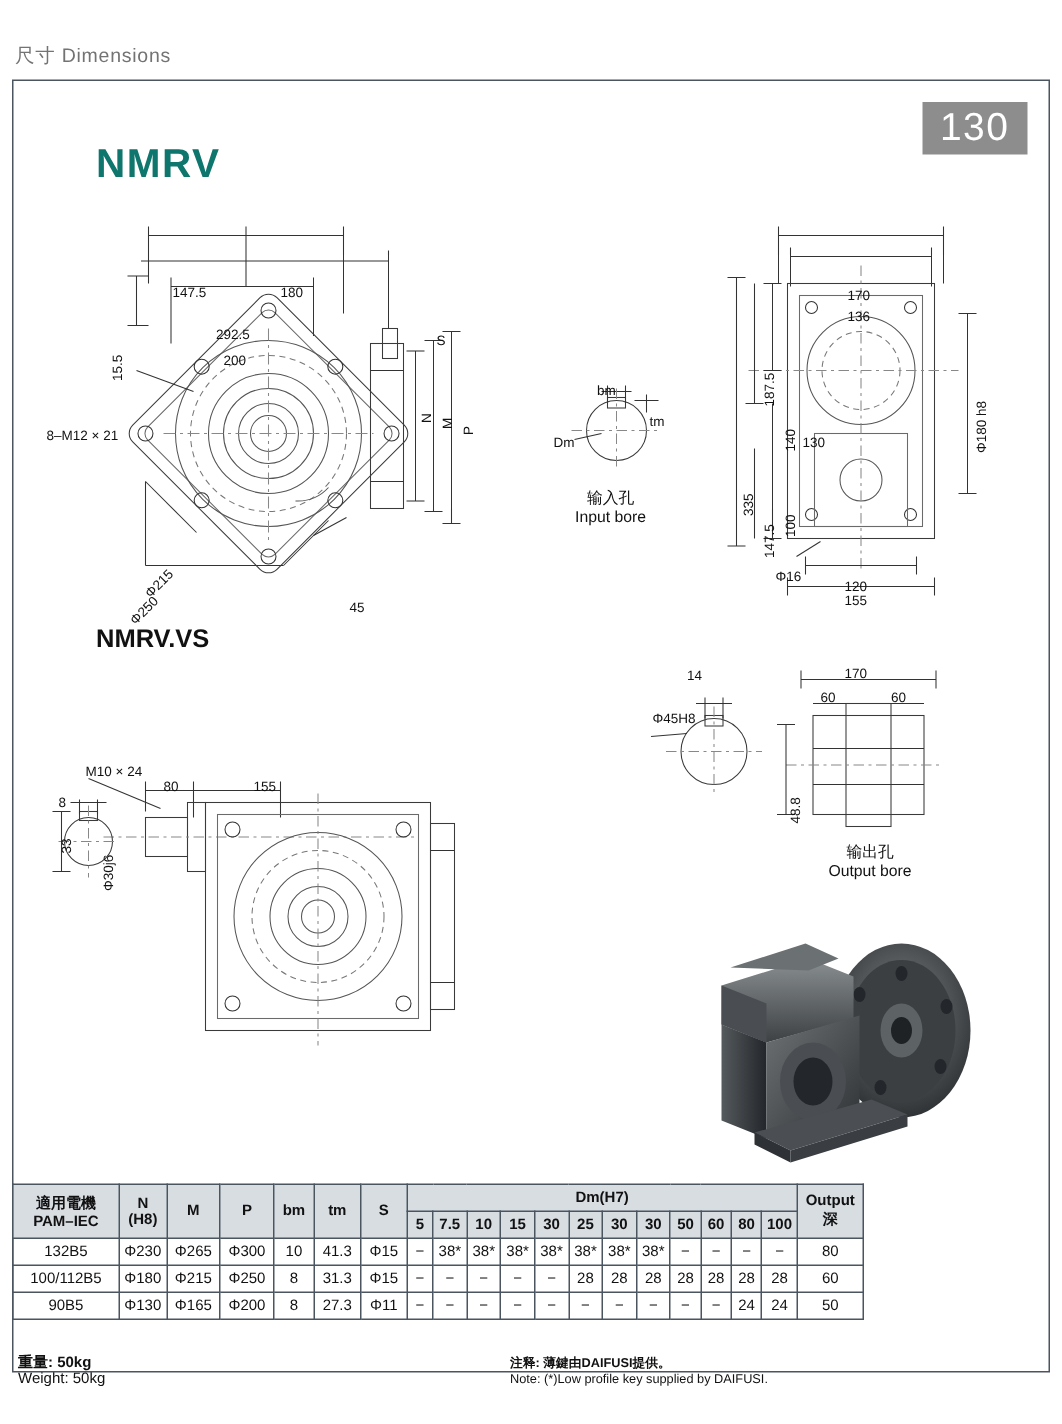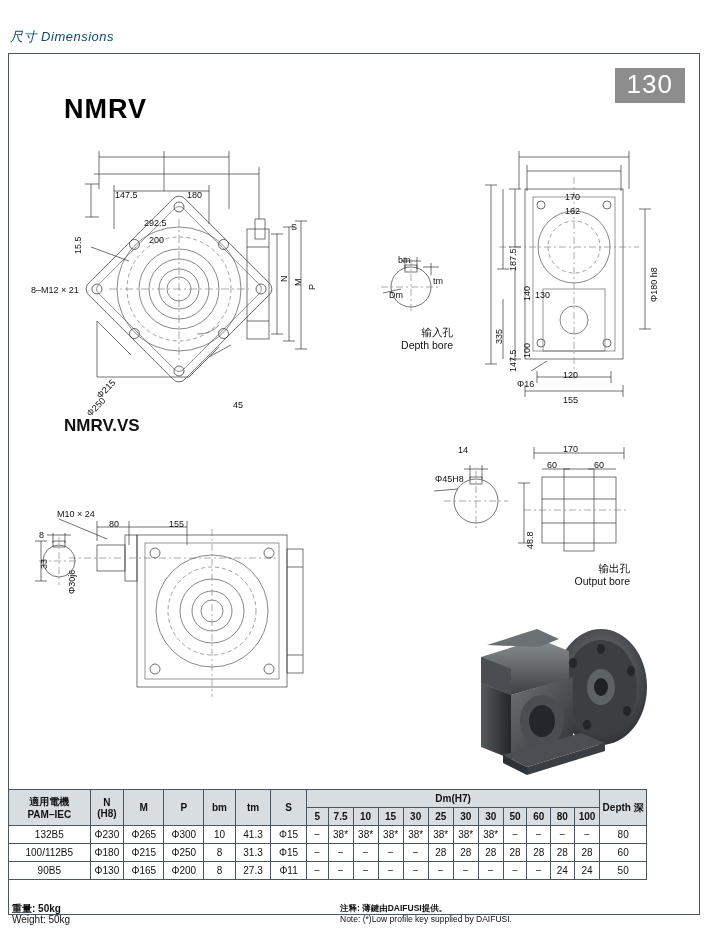--- a/index.html
+++ b/index.html
@@ -6,53 +6,53 @@
   body{
     width:708px;height:949px;
     background:#ffffff;
     font-family:"Liberation Sans", sans-serif;
     color:#111;
     position:relative;
     overflow:hidden;
   }
   .page-title{
     position:absolute;left:10px;top:28px;
-    font-size:13px;color:#0c4a6e;letter-spacing:.5px;font-style:italic;
+    font-size:13px;color:#737373;letter-spacing:.5px;
   }
   .sheet{
     position:absolute;left:8px;top:53px;width:692px;height:862px;
     border:1px solid #4a5560;
     box-sizing:border-box;
     background:#fff;
   }
   .model-name{
     position:absolute;left:55px;top:40px;
-    font-size:27px;font-weight:bold;letter-spacing:1px;color:#000000;
+    font-size:27px;font-weight:bold;letter-spacing:1px;color:#0f766e;
   }
   .model-name-2{
     position:absolute;left:55px;top:362px;
     font-size:17px;font-weight:bold;color:#111;
   }
   .size-badge{
     position:absolute;right:14px;top:14px;
     background:#8d8d8d;color:#fff;
     font-size:26px;font-weight:normal;
     padding:1px 12px 3px 12px;
     letter-spacing:1px;
   }
   .cap{
-    position:absolute;text-align:right;font-size:10.5px;line-height:13px;color:#111;
+    position:absolute;text-align:center;font-size:10.5px;line-height:13px;color:#111;
   }
   .dim{
     position:absolute;font-size:9px;color:#111;white-space:nowrap;
   }
   .dim.rot{ transform:rotate(-90deg); transform-origin:left top; }
   svg{display:block;}
   .tbl{
-    position:absolute;left:8px;top:789px;width:639px;
+    position:absolute;left:8px;top:789px;width:568px;
     border-collapse:collapse;
     font-size:10px;
     padding-left:16px;
   }
   .tbl th,.tbl td{
     border:1px solid #4a5560;
     text-align:center;
     padding:3px 1px;
     color:#111;
     font-weight:normal;
@@ -175,24 +175,24 @@
       <line x1="40" y1="12" x2="60" y2="12"></line>
       <line x1="62" y1="18" x2="78" y2="18"></line>
       <line x1="70" y1="14" x2="70" y2="26"></line>
       <line x1="20" y1="38" x2="78" y2="38" stroke="#888" stroke-dasharray="7 3 2 3"></line>
       <line x1="50" y1="10" x2="50" y2="64" stroke="#888" stroke-dasharray="7 3 2 3"></line>
       <line x1="22" y1="44" x2="40" y2="40"></line>
     </g>
   </svg>
   <div class="dim" style="left:389px;top:201px;">bm</div>
   <div class="dim" style="left:424px;top:222px;">tm</div>
-  <div class="dim" style="left:360px;top:236px;margin-left:20px;">Dm</div>
+  <div class="dim" style="left:360px;top:236px;">Dm</div>
   <div class="cap" style="left:352px;top:272px;width:92px;">
     <span>输入孔</span><br>
-    <span>Depth bore</span>
+    <span>Input bore</span>
   </div>
 
   <svg style="position:absolute;left:450px;top:75px;" width="230" height="280" viewBox="0 0 230 280">
     <g stroke="#333" fill="none" stroke-width="0.7">
 
       <line x1="60" y1="28" x2="170" y2="28"></line>
       <line x1="60" y1="22" x2="60" y2="60"></line>
       <line x1="170" y1="22" x2="170" y2="60"></line>
       <line x1="68" y1="42" x2="162" y2="42"></line>
       <line x1="68" y1="36" x2="68" y2="62"></line>
@@ -235,28 +235,28 @@
 
       <line x1="186" y1="80" x2="186" y2="200"></line>
       <line x1="180" y1="80" x2="192" y2="80"></line>
       <line x1="180" y1="200" x2="192" y2="200"></line>
 
       <line x1="88" y1="232" x2="72" y2="242"></line>
     </g>
   </svg>
 
   <div class="dim" style="left:556px;top:138px;">170</div>
-  <div class="dim" style="left:556px;top:152px;">162</div>
+  <div class="dim" style="left:556px;top:152px;">136</div>
   <div class="dim rot" style="left:499px;top:217px;">187.5</div>
   <div class="dim rot" style="left:513px;top:247px;">140</div>
   <div class="dim" style="left:526px;top:236px;">130</div>
   <div class="dim rot" style="left:499px;top:318px;">147.5</div>
   <div class="dim rot" style="left:513px;top:304px;">100</div>
   <div class="dim rot" style="left:485px;top:290px;">335</div>
-  <div class="dim" style="left:554px;top:316px;">120</div>
+  <div class="dim" style="left:554px;top:332px;">120</div>
   <div class="dim" style="left:554px;top:341px;">155</div>
   <div class="dim" style="left:508px;top:325px;">Φ16</div>
   <div class="dim rot" style="left:640px;top:248px;">Φ180 h8</div>
 
   <svg style="position:absolute;left:415px;top:385px;" width="215" height="120" viewBox="0 0 215 120">
     <g stroke="#333" fill="none" stroke-width="0.7">
 
       <line x1="110" y1="14" x2="200" y2="14"></line>
       <line x1="110" y1="8" x2="110" y2="20"></line>
       <line x1="200" y1="8" x2="200" y2="20"></line>
@@ -399,21 +399,21 @@
       <th rowspan="2" style="width:96px;white-space:pre-line;">適用電機
 PAM–IEC</th>
       <th rowspan="2" style="width:34px;white-space:pre-line;">N
 (H8)</th>
       <th rowspan="2" style="width:44px;">M</th>
       <th rowspan="2" style="width:44px;">P</th>
       <th rowspan="2" style="width:36px;">bm</th>
       <th rowspan="2" style="width:40px;">tm</th>
       <th rowspan="2" style="width:40px;">S</th>
       <th colspan="12">Dm(H7)</th>
-      <th rowspan="2" style="width:52px;">Depth 深</th>
+      <th rowspan="2" style="width:52px;">Output 深</th>
     </tr>
     <tr id="dm-head-row">
         <th style="width: 26px;">5</th>
         <th style="width: 26px;">7.5</th>
         <th style="width: 26px;">10</th>
         <th style="width: 26px;">15</th>
         <th style="width: 26px;">30</th>
         <th style="width: 26px;">25</th>
         <th style="width: 26px;">30</th>
         <th style="width: 26px;">30</th>

